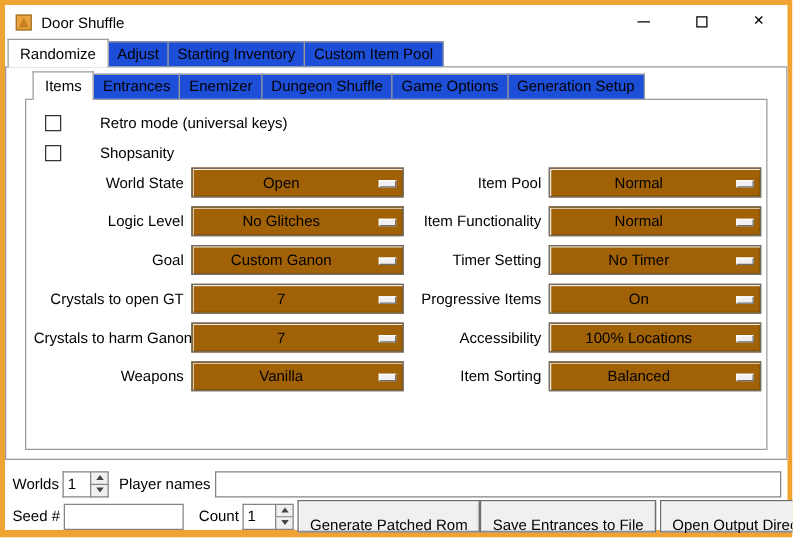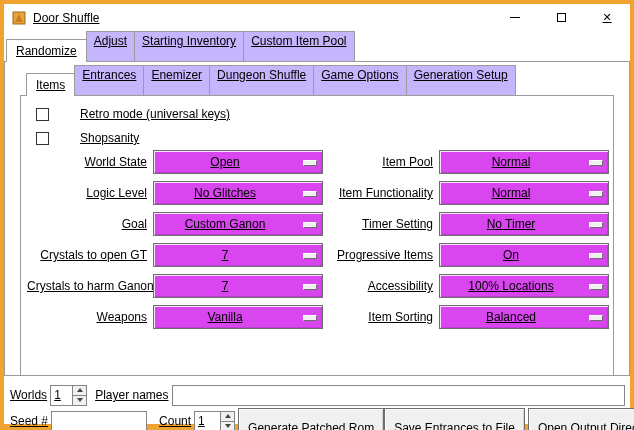--- a/index.html
+++ b/index.html
@@ -4,21 +4,20 @@
 <style>
   * { box-sizing: border-box; }
   html,body { margin:0; padding:0; background:#ffffff; }
   body { font-family:"Liberation Sans", sans-serif; font-size:12px; color:#000; }
 
   .window {
     width:634px; height:430px;
     background:#f0a330;
     padding:4px 4px 6px 4px;
     position:relative;
-    text-decoration:underline;
   }
   .inner {
     background:#ffffff;
     width:100%; height:100%;
     display:flex; flex-direction:column;
   }
 
   
   .titlebar { height:27px; display:flex; align-items:center; flex:0 0 auto; }
   .app-icon { width:16px; height:16px; margin:0 6px 0 7px; display:flex; align-items:center; justify-content:center; }
@@ -28,23 +27,23 @@
   .glyph-min { width:10px; height:1px; background:#000; display:block; }
   .glyph-max { width:9px; height:9px; border:1px solid #000; display:block; }
   .glyph-close { font-size:11px; line-height:11px; }
 
   
   .client { flex:1 1 auto; display:flex; flex-direction:column; position:relative; }
 
   
   .tabs { display:flex; align-items:flex-end; padding-left:2px; position:relative; z-index:2; }
   .tab {
-    background:#c4b5fd;
+    background:#1d4ed8;
     border:1px solid #9b9b9b; border-bottom:none;
-    padding:2px 7px 13px 7px;
+    padding:2px 7px 3px 7px;
     margin-right:-1px;
     white-space:nowrap;
     cursor:default;
   }
   .tab.selected {
     background:#ffffff;
     padding:4px 9px 4px 9px;
     margin-bottom:-1px;
     position:relative;
   }
@@ -73,21 +72,21 @@
   
   .grid {
     display:grid;
     grid-template-columns:120px 170px 104px 170px;
     column-gap:6px; row-gap:7px;
     margin-top:0px;
   }
   .flabel { text-align:right; line-height:24px; white-space:nowrap; }
   .optmenu {
     height:24px;
-    background:#d946ef;
+    background:#a16207;
     border:1px solid #6e6e6e;
     box-shadow: inset 1px 1px 0 rgba(255,255,255,.85), inset -1px -1px 0 rgba(0,0,0,.12);
     display:flex; align-items:center; justify-content:center;
     position:relative;
     cursor:default;
     padding-right:26px;
   }
   .mb-ind {
     position:absolute; right:5px; top:9px;
     width:14px; height:6px;

